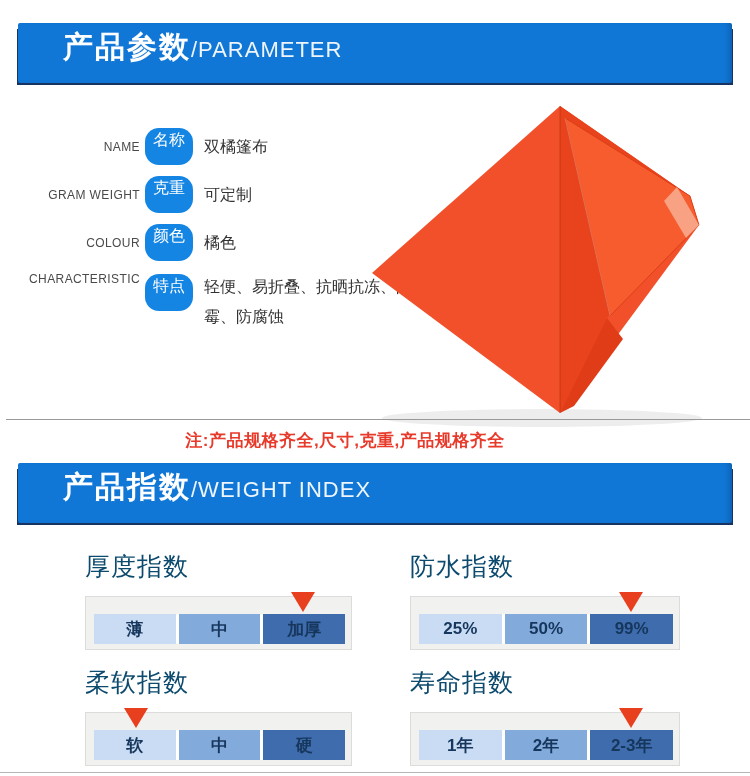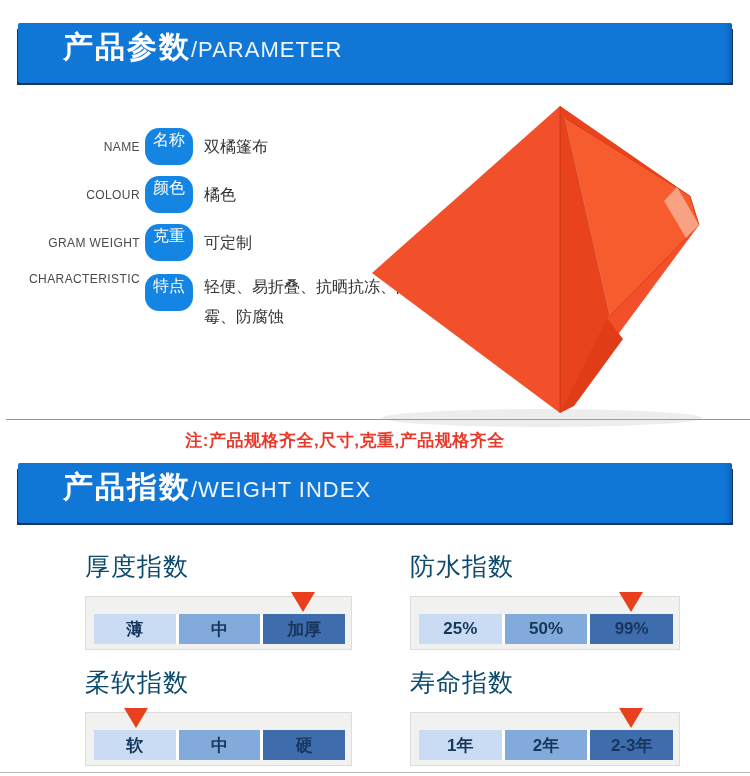--- a/index.html
+++ b/index.html
@@ -81,28 +81,28 @@
     <span class="banner-cn">产品参数</span><span class="banner-en">/PARAMETER</span>
   </div>
 
   <div class="params">
     <div class="param-row">
       <span class="plabel">NAME</span>
       <span class="pbadge">名称</span>
       <span class="pvalue">双橘篷布</span>
     </div>
     <div class="param-row">
+      <span class="plabel">GRAM WEIGHT</span>
+      <span class="pbadge">克重</span>
+      <span class="pvalue">可定制</span>
+    </div>
+    <div class="param-row">
       <span class="plabel">COLOUR</span>
       <span class="pbadge">颜色</span>
       <span class="pvalue">橘色</span>
-    </div>
-    <div class="param-row">
-      <span class="plabel">GRAM WEIGHT</span>
-      <span class="pbadge">克重</span>
-      <span class="pvalue">可定制</span>
     </div>
     <div class="param-row char">
       <span class="plabel">CHARACTERISTIC</span>
       <span class="pbadge">特点</span>
       <span class="pvalue">轻便、易折叠、抗晒抗冻、防霉、防腐蚀</span>
     </div>
   </div>
 
   <svg class="tarp" width="380" height="345" viewBox="0 0 380 345">
     <ellipse cx="190" cy="330" rx="160" ry="9" fill="rgba(0,0,0,0.07)"></ellipse>

